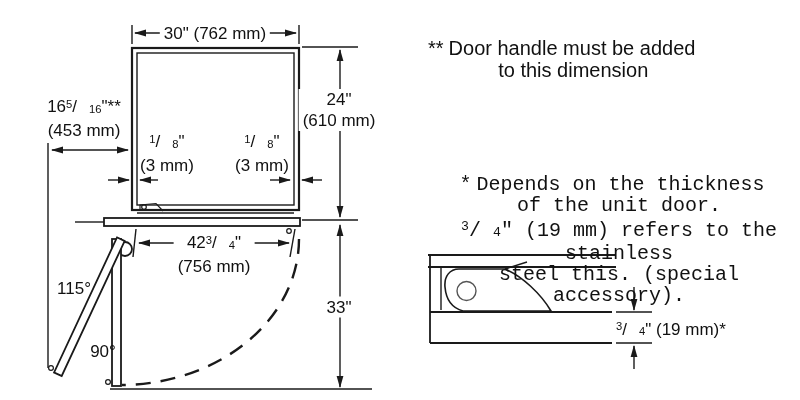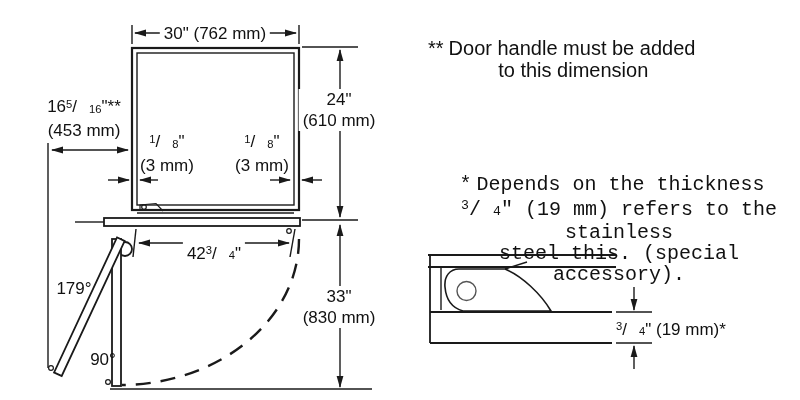--- a/index.html
+++ b/index.html
@@ -112,57 +112,58 @@
     <span>30" (762 mm)</span>
   </div>
 
   <div class="lbl ctr wbg" style="left:339px;top:110px;">
     <div>24"</div>
     <div>(610 mm)</div>
   </div>
 
   <div class="lbl ctr wbg" style="left:339px;top:307px;">
     <div>33"</div>
-    <div>(830 mm)</div>
   </div>
 
   <div class="lbl ctr" style="left:84px;top:117px;">
     <div><span>16</span><span class="fn">5</span><span>/</span><span class="fd">16</span><span>"**</span></div>
     <div>(453 mm)</div>
   </div>
 
   <div class="lbl ctr" style="left:167px;top:152px;">
     <div><span class="fn">1</span><span>/</span><span class="fd">8</span><span>"</span></div>
     <div>(3 mm)</div>
   </div>
 
   <div class="lbl ctr" style="left:262px;top:152px;">
     <div><span class="fn">1</span><span>/</span><span class="fd">8</span><span>"</span></div>
     <div>(3 mm)</div>
   </div>
 
   <div class="lbl ctr wbg" style="left:214px;top:253px;">
     <div><span>42</span><span class="fn">3</span><span>/</span><span class="fd">4</span><span>"</span></div>
+    <div>(756 mm)</div>
   </div>
 
   <div class="lbl ctr" style="left:74px;top:288px;">
-    <span>179°</span>
+    <span>115°</span>
   </div>
-  <div class="lbl ctr" style="left:103px;top:359px;">
+  <div class="lbl ctr" style="left:103px;top:351px;">
     <span>90°</span>
   </div>
 
   <div class="lbl" style="left:616px;top:316px;">
     <span class="fn">3</span><span>/</span><span class="fd">4</span><span>" (19 mm)*</span>
   </div>
 
   <div class="note" id="note-handle" style="left:428px;top:37px;">
     <div><span class="marker">**</span><span>Door handle must be added</span></div>
     <div class="indent">to this dimension</div>
   </div>
 
   <div class="note" id="note-thickness" style="left:424px;top:174px;">
     <div><span class="marker">*</span><span>Depends on the thickness</span></div>
+    <div class="indent">of the unit door.</div>
     <div class="indent"><span class="fn">3</span><span>/</span><span class="fd">4</span><span>" (19 mm) refers to the stainless</span></div>
     <div class="indent">steel this. (special accessory).</div>
   </div>
 
 </div>
 
 </body></html>

